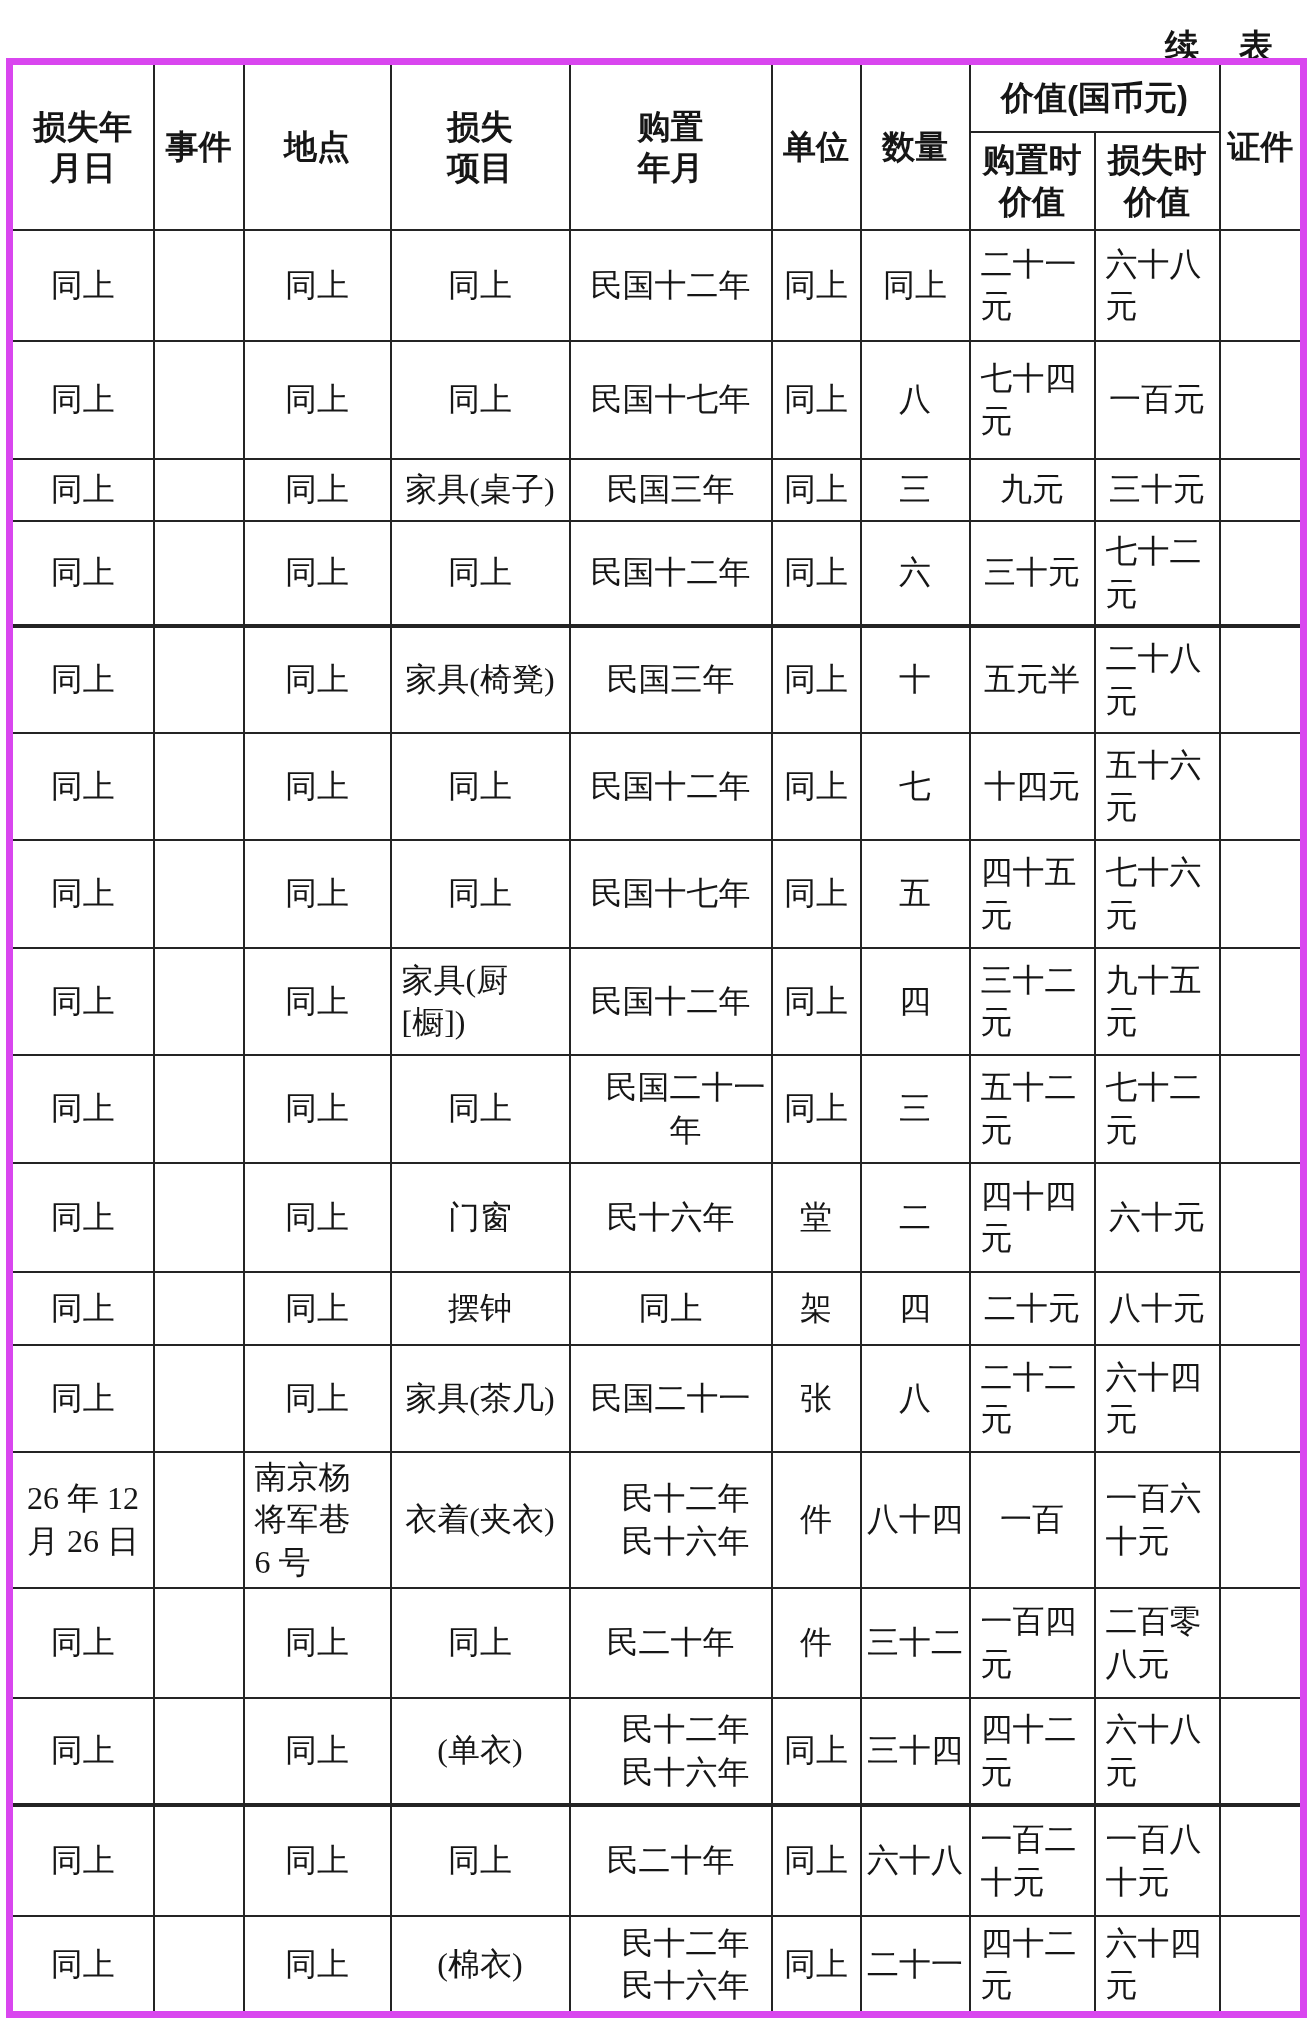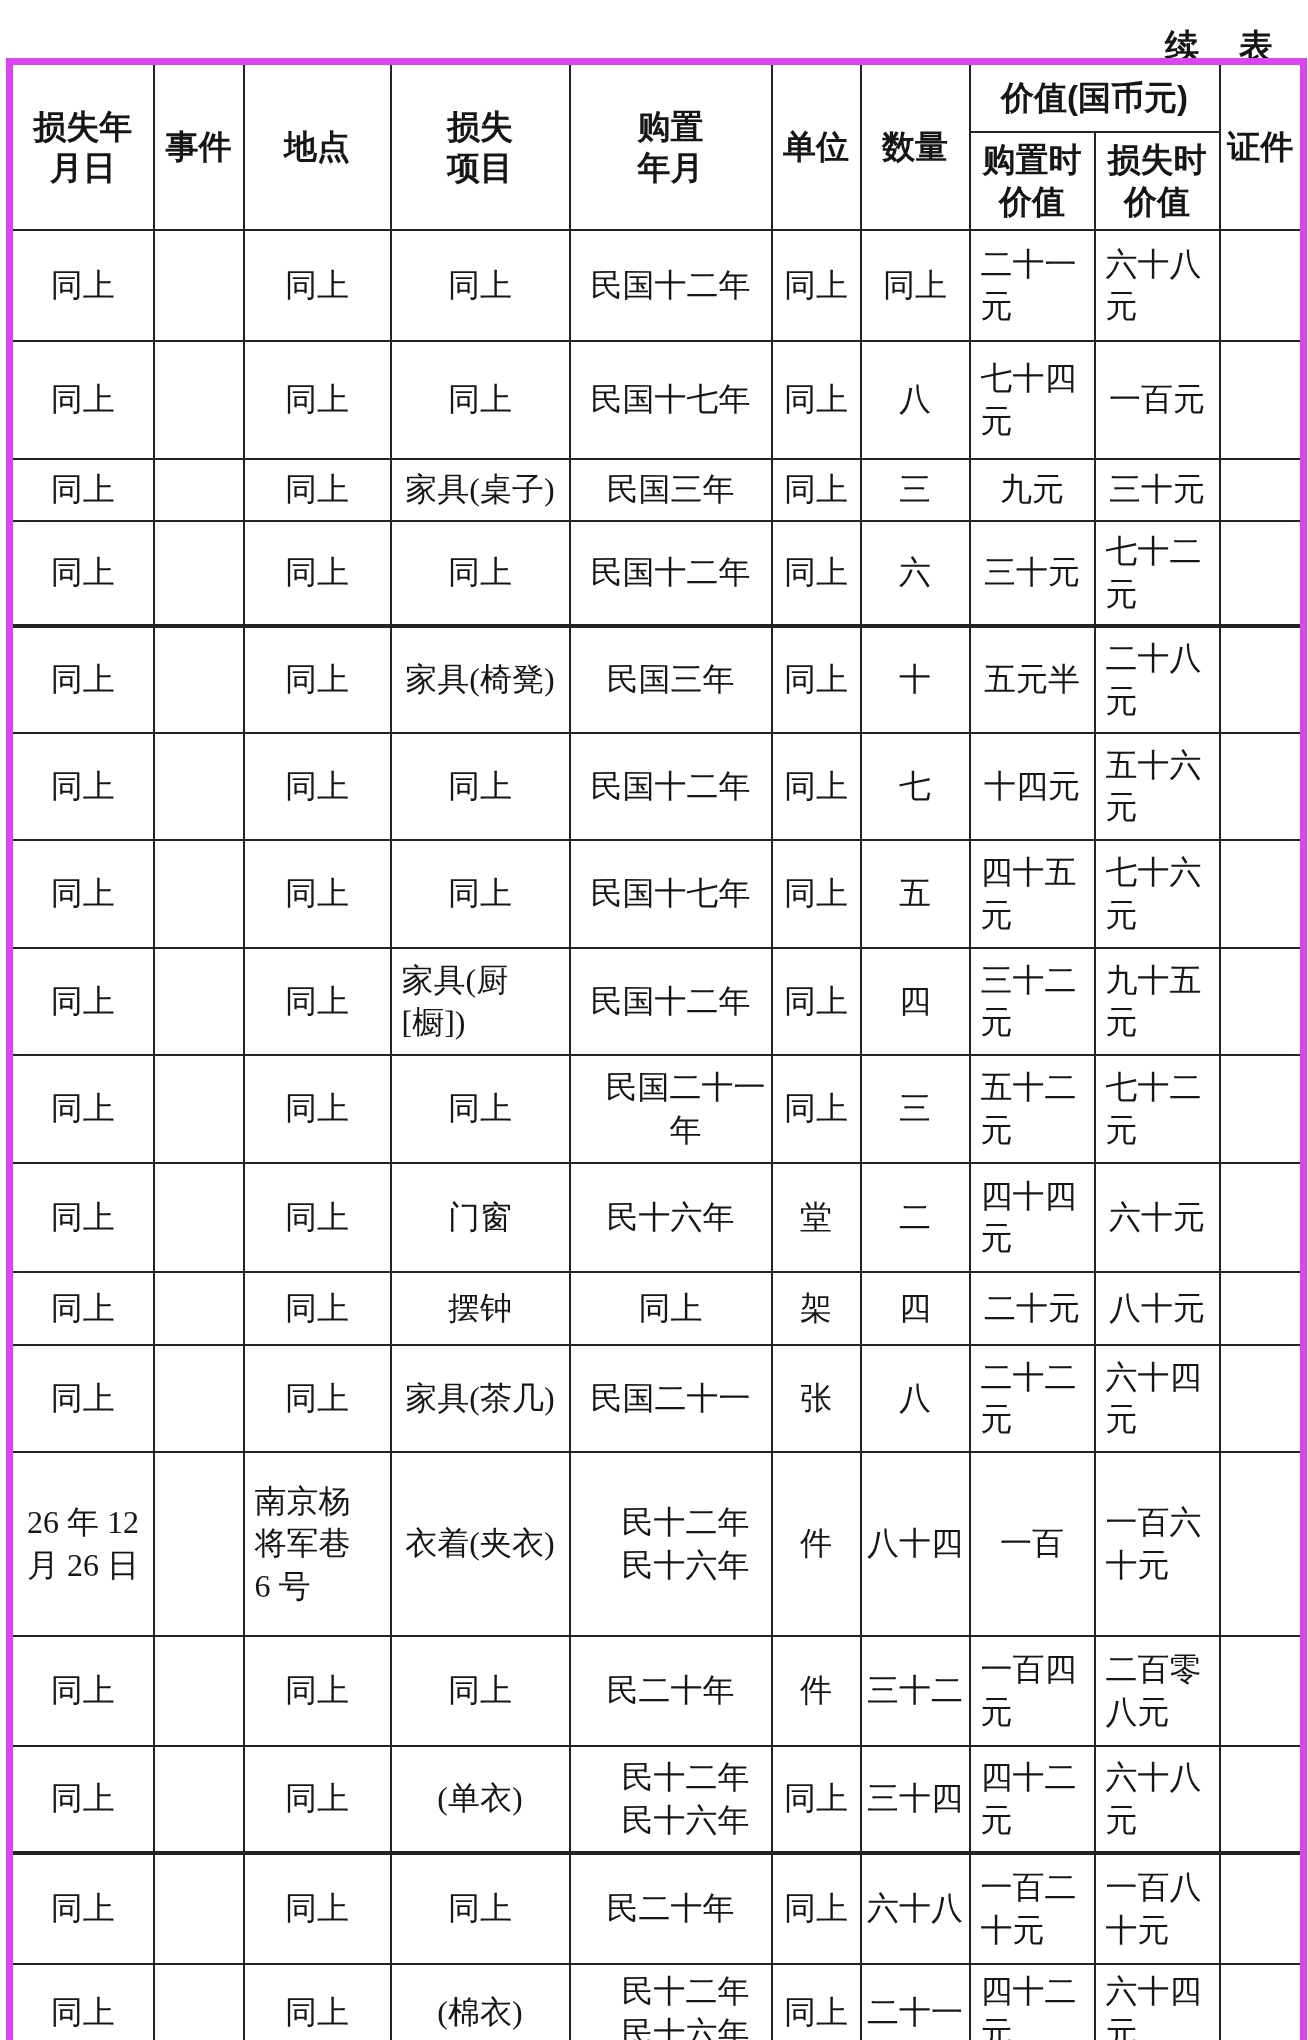--- a/index.html
+++ b/index.html
@@ -247,21 +247,21 @@
         <td class="col4">家具(茶几)</td>
         <td class="col5">民国二十一</td>
         <td class="col6">张</td>
         <td class="col7">八</td>
         <td class="col8 ml">二十二
 元</td>
         <td class="col9 ml">六十四
 元</td>
         <td class="col10"></td>
       </tr>
-      <tr style="height: 184px;">
+      <tr style="height: 136px;">
         <td class="col1 ml">26 年 12
 月 26 日</td>
         <td class="col2"></td>
         <td class="col3 ml">南京杨
 将军巷
 6 号</td>
         <td class="col4">衣着(夹衣)</td>
         <td class="col5 ml">民十二年
 民十六年</td>
         <td class="col6">件</td>

